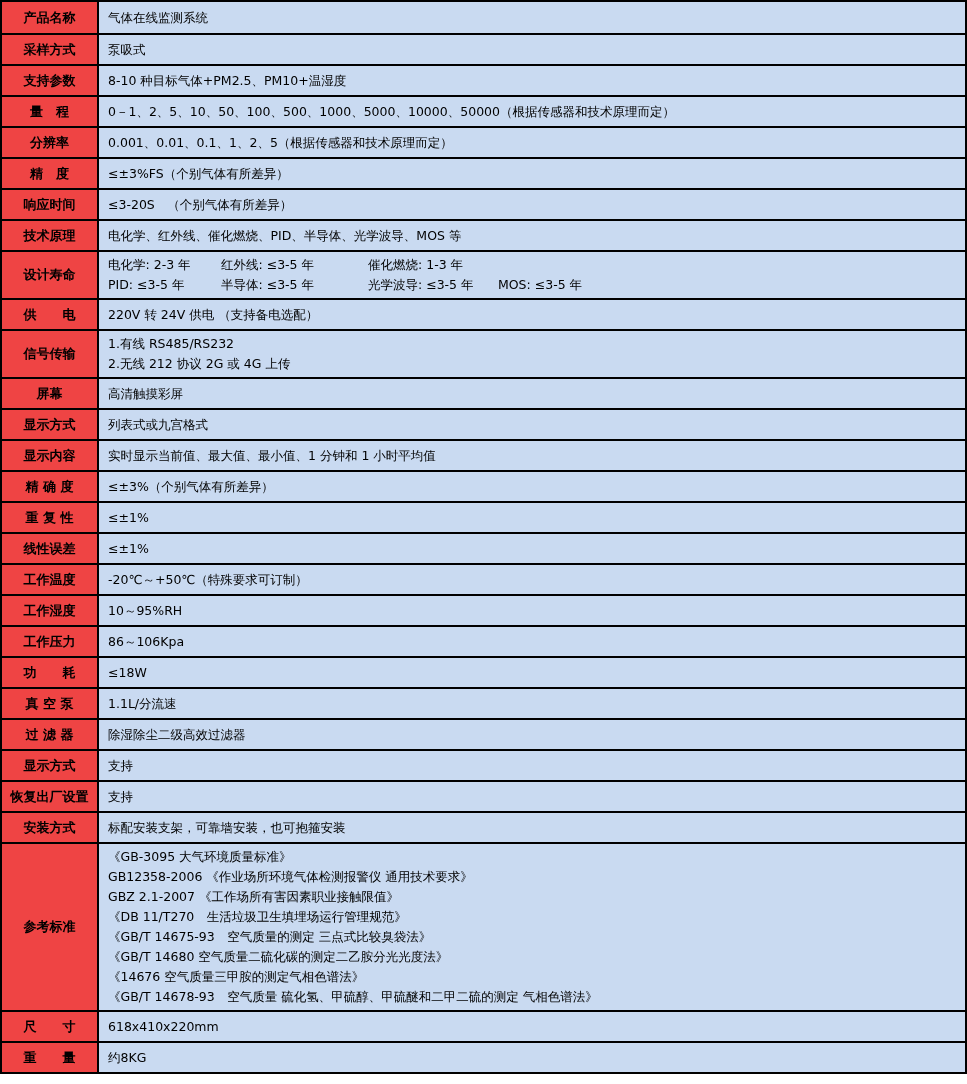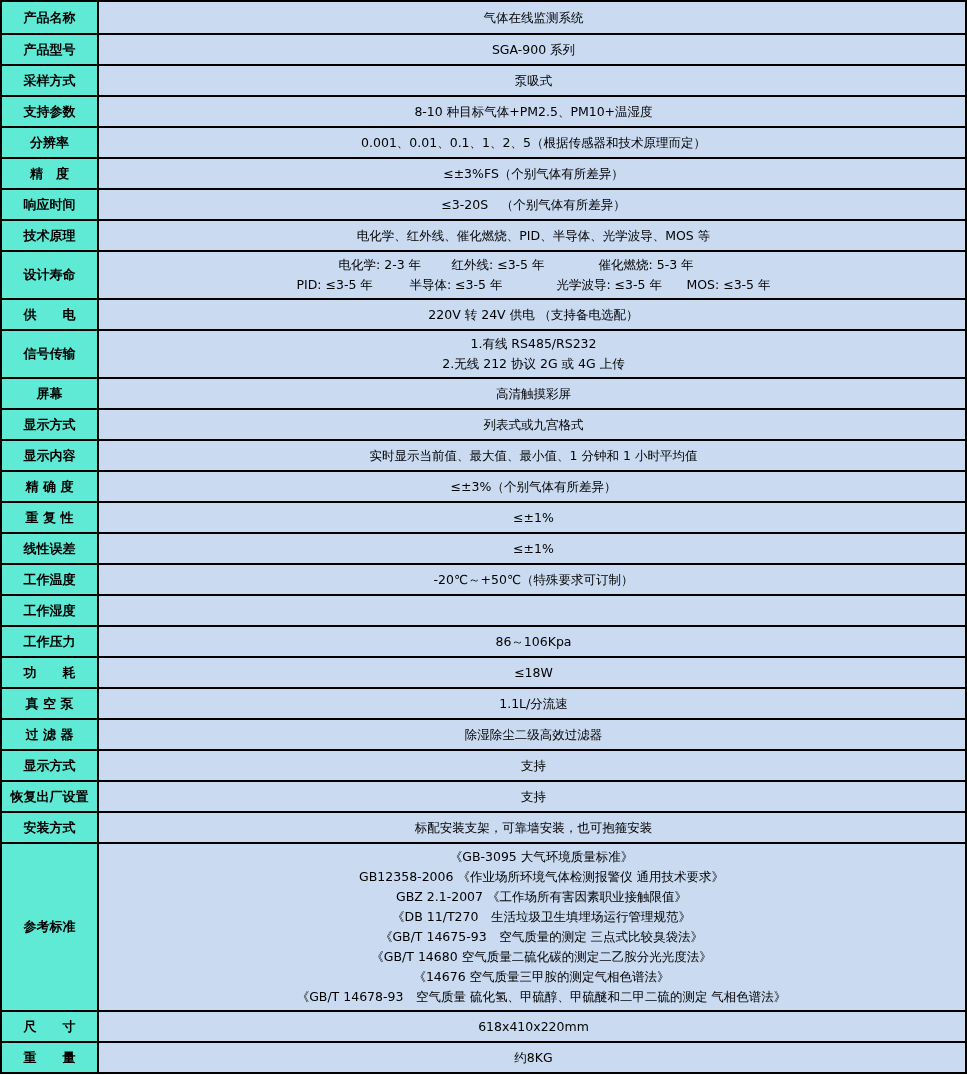--- a/index.html
+++ b/index.html
@@ -15,81 +15,80 @@
   }
   .row {
     display: flex;
     border-top: 2px solid #000000;
     min-height: 31px;
   }
   .row:first-child { border-top: none; }
   .label-cell {
     flex: 0 0 97px;
     width: 97px;
-    background: #5eead4;
+    background: #ef4444;
     border-right: 2px solid #000000;
     display: flex;
     align-items: center;
     justify-content: center;
     text-align: center;
     font-weight: bold;
     font-size: 13px;
     line-height: 16px;
     padding: 2px 3px;
     white-space: pre-wrap;
   }
   .value-cell {
     flex: 1 1 auto;
     background: #c9daf1;
     display: flex;
     flex-direction: column;
     justify-content: center;
     font-size: 12.5px;
     padding: 3px 6px 3px 9px;
-    align-items: center;
   }
   .line { line-height: 21px; white-space: pre-wrap; }
   .row-design-life .line,
   .row-signal-transmission .line { line-height: 20px; }
-  .row-reference-standards .line { line-height: 20px; margin-left: 16px; }
+  .row-reference-standards .line { line-height: 20px; }
   .line.cols { display: flex; }
   .row-design-life .seg { display: inline-block; white-space: pre; }
   .row-design-life .seg:nth-child(1) { width: 113px; }
   .row-design-life .seg:nth-child(2) { width: 147px; }
   .row-design-life .seg:nth-child(3) { width: 130px; }
   .row-design-life .seg:nth-child(4) { width: auto; }
 </style>
 </head>
 <body>
 
 <div class="spec-table">
     <div class="row row-product-name">
       <div class="label-cell">产品名称</div>
       <div class="value-cell">
         <div class="line">气体在线监测系统</div>
       </div>
     </div>
-    <div class="row row-product-model">
-      <div class="label-cell">产品型号</div>
-      <div class="value-cell">
-        <div class="line">SGA-900 系列</div>
-      </div>
-    </div>
     <div class="row row-sampling-method">
       <div class="label-cell">采样方式</div>
       <div class="value-cell">
         <div class="line">泵吸式</div>
       </div>
     </div>
     <div class="row row-supported-params">
       <div class="label-cell">支持参数</div>
       <div class="value-cell">
         <div class="line">8-10 种目标气体+PM2.5、PM10+温湿度</div>
       </div>
     </div>
+    <div class="row row-range">
+      <div class="label-cell">量　程</div>
+      <div class="value-cell">
+        <div class="line">0－1、2、5、10、50、100、500、1000、5000、10000、50000（根据传感器和技术原理而定）</div>
+      </div>
+    </div>
     <div class="row row-resolution">
       <div class="label-cell">分辨率</div>
       <div class="value-cell">
         <div class="line">0.001、0.01、0.1、1、2、5（根据传感器和技术原理而定）</div>
       </div>
     </div>
     <div class="row row-accuracy">
       <div class="label-cell">精　度</div>
       <div class="value-cell">
         <div class="line">≤±3%FS（个别气体有所差异）</div>
@@ -103,21 +102,21 @@
     </div>
     <div class="row row-tech-principle">
       <div class="label-cell">技术原理</div>
       <div class="value-cell">
         <div class="line">电化学、红外线、催化燃烧、PID、半导体、光学波导、MOS 等</div>
       </div>
     </div>
     <div class="row row-design-life">
       <div class="label-cell">设计寿命</div>
       <div class="value-cell">
-        <div class="line cols"><span class="seg">电化学: 2-3 年</span><span class="seg">红外线: ≤3-5 年</span><span class="seg">催化燃烧: 5-3 年</span></div>
+        <div class="line cols"><span class="seg">电化学: 2-3 年</span><span class="seg">红外线: ≤3-5 年</span><span class="seg">催化燃烧: 1-3 年</span></div>
         <div class="line cols"><span class="seg">PID: ≤3-5 年</span><span class="seg">半导体: ≤3-5 年</span><span class="seg">光学波导: ≤3-5 年</span><span class="seg">MOS: ≤3-5 年</span></div>
       </div>
     </div>
     <div class="row row-power-supply">
       <div class="label-cell">供　　电</div>
       <div class="value-cell">
         <div class="line">220V 转 24V 供电 （支持备电选配）</div>
       </div>
     </div>
     <div class="row row-signal-transmission">
@@ -164,20 +163,23 @@
       </div>
     </div>
     <div class="row row-working-temp">
       <div class="label-cell">工作温度</div>
       <div class="value-cell">
         <div class="line">-20℃～+50℃（特殊要求可订制）</div>
       </div>
     </div>
     <div class="row row-working-humidity">
       <div class="label-cell">工作湿度</div>
+      <div class="value-cell">
+        <div class="line">10～95%RH</div>
+      </div>
     </div>
     <div class="row row-working-pressure">
       <div class="label-cell">工作压力</div>
       <div class="value-cell">
         <div class="line">86～106Kpa</div>
       </div>
     </div>
     <div class="row row-power-consumption">
       <div class="label-cell">功　　耗</div>
       <div class="value-cell">

